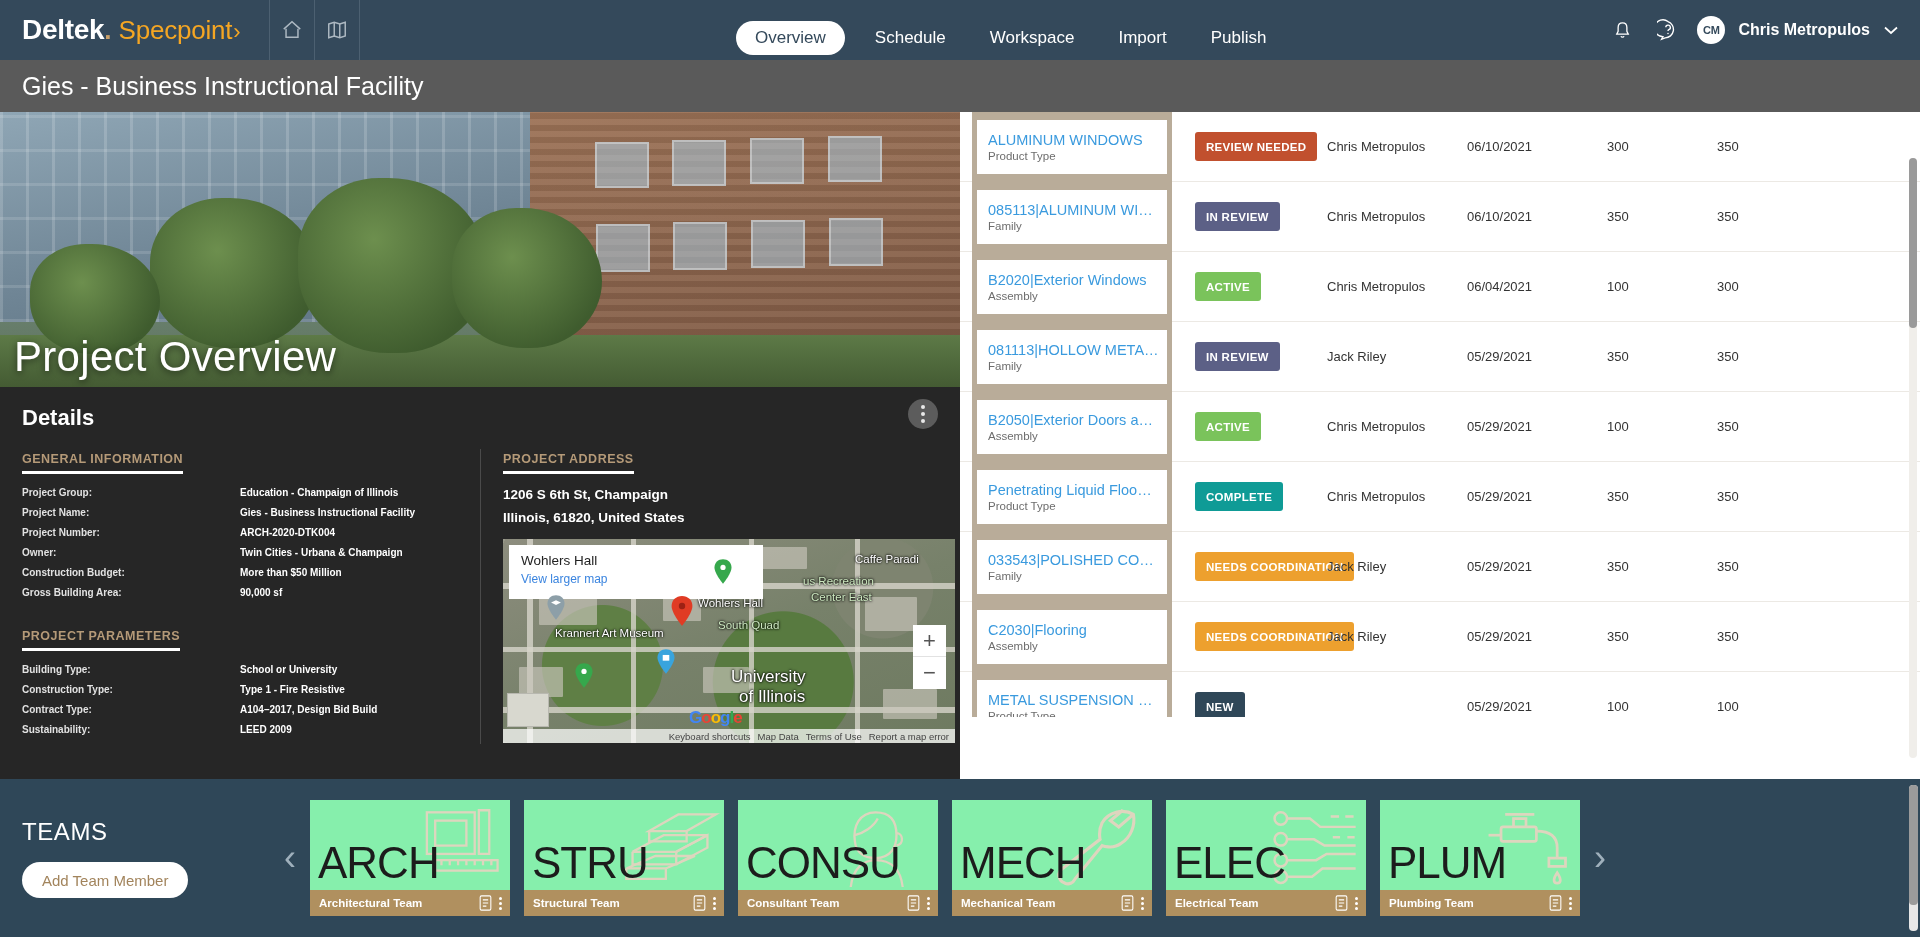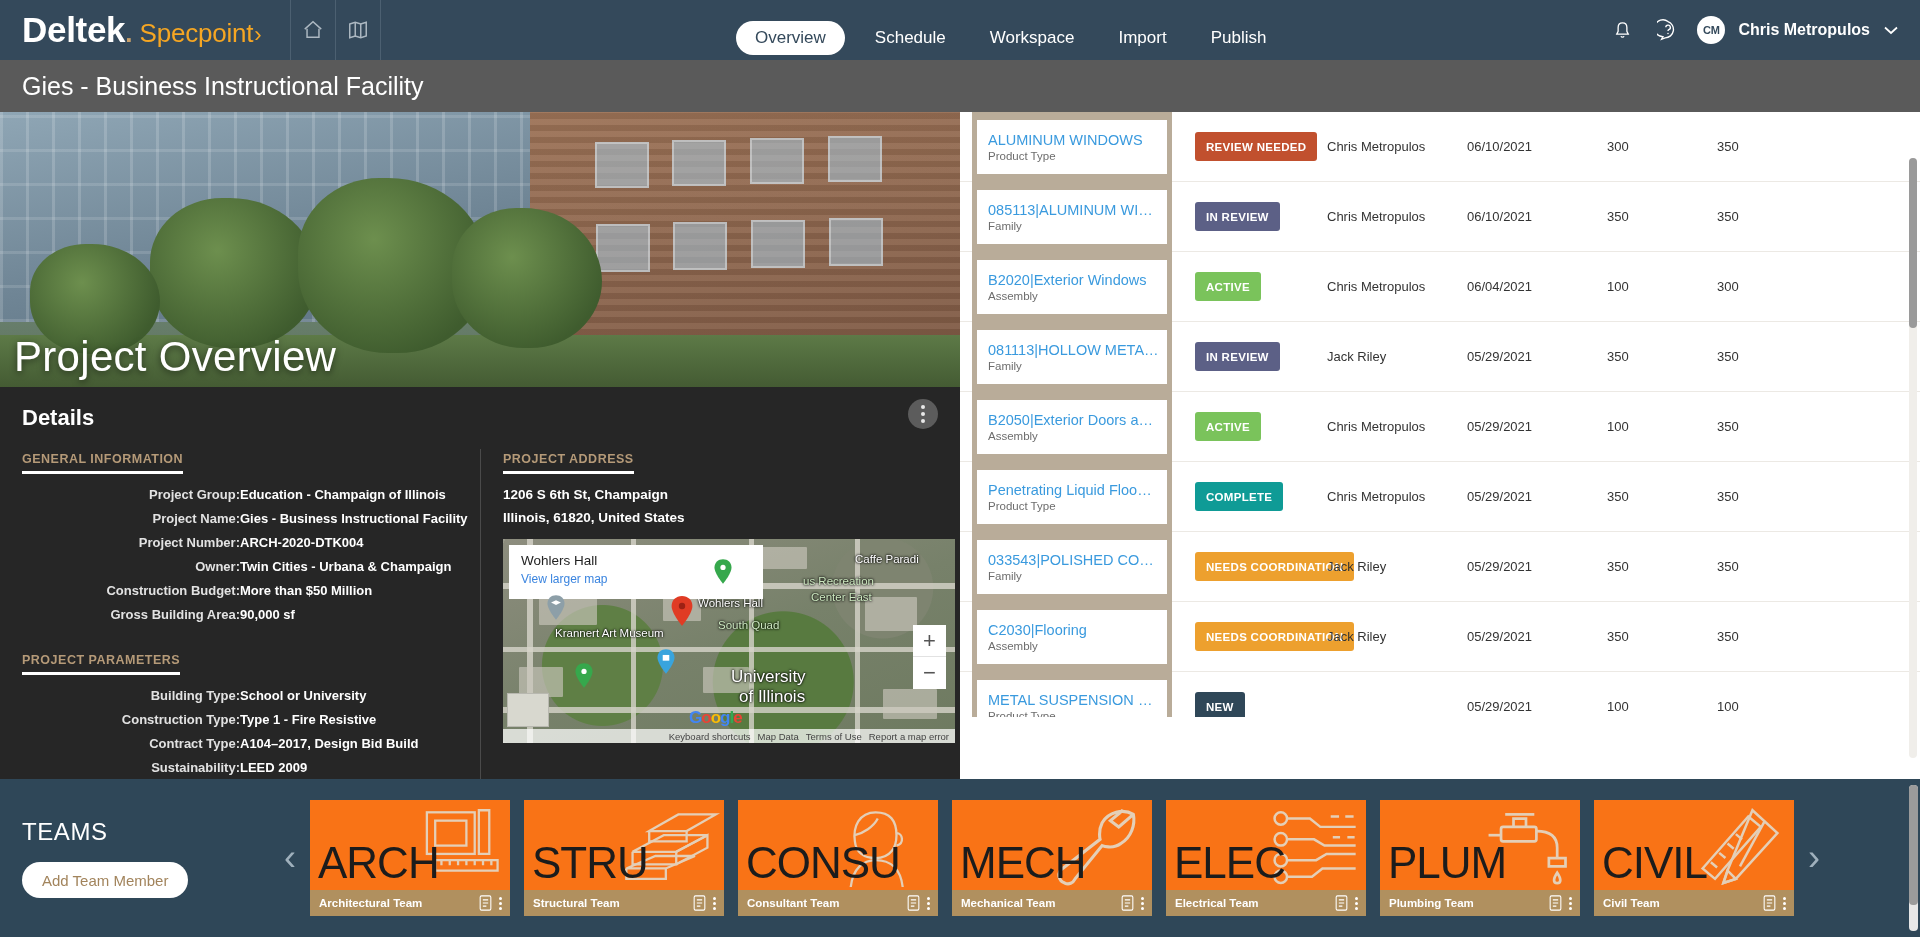--- a/index.html
+++ b/index.html
@@ -16,21 +16,21 @@
     background: #34495b;
     display: flex; align-items: center;
     position: relative;
   }
   .brand {
     display: flex; align-items: baseline;
     padding-left: 22px; padding-right: 28px;
     height: 60px; line-height: 60px;
   }
   .brand-deltek {
-    color: #ffffff; font-size: 35px; font-weight: bold;
+    color: #ffffff; font-size: 28px; font-weight: bold;
     letter-spacing: -0.3px;
   }
   .brand-dot { color: #c9a06a; font-size: 26px; font-weight: bold; }
   .brand-spec {
     color: #f5a623; font-size: 26px; font-weight: normal;
     margin-left: 7px; letter-spacing: -0.2px;
   }
   .brand-caret { color: #f5a623; font-size: 22px; margin-left: 1px; }
 
   .navdiv { width: 1px; height: 60px; background: #4c6071; }
@@ -161,21 +161,21 @@
   .dcol-left { width: 480px; padding-left: 22px; }
   .dcol-right { width: 470px; padding-left: 22px; border-left: 1px solid #4a4a4a; }
 
   .sec-label {
     color: #b59a78; font-size: 12.5px; font-weight: bold;
     letter-spacing: 0.5px; text-transform: uppercase;
     padding-bottom: 5px; display: inline-block;
     border-bottom: 3px solid #ffffff;
     margin-bottom: 13px;
   }
-  .kv { display: flex; margin-bottom: 9px; font-size: 13px; text-align: right; }
+  .kv { display: flex; margin-bottom: 9px; font-size: 10px; }
   .kv .k { width: 218px; color: #e2e2e2; font-weight: bold; }
   .kv .v { color: #ffffff; font-weight: bold; }
   .addr-line { color: #ffffff; font-size: 13.5px; font-weight: bold; margin-bottom: 8px; }
   .param-gap { height: 19px; }
 
   
   .mapbox {
     width: 452px; height: 204px;
     margin-top: 14px; position: relative; overflow: hidden;
     background: #6f7d5a;
@@ -325,21 +325,21 @@
     height: 36px; padding: 0 20px;
     font-size: 15px; cursor: pointer;
     font-family: "Liberation Sans", sans-serif;
   }
   .arrow {
     color: #9fb0bc; font-size: 36px; cursor: pointer;
     user-select: none; width: 40px; text-align: center;
   }
   .teamcards { display: flex; gap: 14px; align-items: center; }
   .tcard {
-    width: 200px; height: 116px; background: #f97316;
+    width: 200px; height: 116px; background: #86efac;
     position: relative; overflow: hidden; cursor: pointer;
   }
   .tcard-abbr {
     position: absolute; left: 8px; bottom: 28px;
     font-size: 44px; color: #1c1c1c; font-weight: normal;
     letter-spacing: -1px; white-space: nowrap;
   }
   .tcard-art {
     position: absolute; right: 2px; top: 4px;
     width: 104px; height: 82px; opacity: 0.95;
@@ -893,42 +893,18 @@
               <path d="M4 5.5h6M4 9h6M4 12.5h4"></path>
             </svg>
           </div>
           <div class="kebab">
             <i></i>
             <i></i>
             <i></i>
           </div>
         </div>
       </div>
-      <div class="tcard">
-        <div class="tcard-art"><svg viewBox="0 0 100 80" fill="none" stroke="#e3d4c0" stroke-width="2.4">
-            <path d="M14 62 L58 12 L70 22 L26 72 Z"></path>
-            <path d="M22 56 l6 5 M30 47 l6 5 M38 38 l6 5 M46 29 l6 5"></path>
-            <path d="M62 6 L86 28 L46 72 L34 76 L38 64 Z"></path>
-            <path d="M74 16 L50 60"></path>
-            <path d="M34 76 L38 64 L46 72 Z"></path>
-          </svg></div>
-        <div class="tcard-abbr">CIVIL</div>
-        <div class="tcard-foot">
-          <div class="tn">Civil Team</div>
-          <div class="tf-icon">
-            <svg width="13" height="16" viewBox="0 0 14 18" fill="none" stroke="#ffffff" stroke-width="1.2">
-              <rect x="1" y="1" width="12" height="16" rx="1.5"></rect>
-              <path d="M4 5.5h6M4 9h6M4 12.5h4"></path>
-            </svg>
-          </div>
-          <div class="kebab">
-            <i></i>
-            <i></i>
-            <i></i>
-          </div>
-        </div>
-      </div>
     </div>
   <div class="arrow">›</div>
   <div class="teams-scroll">
       <i></i>
     </div>
 </div>
 
 </body></html>

